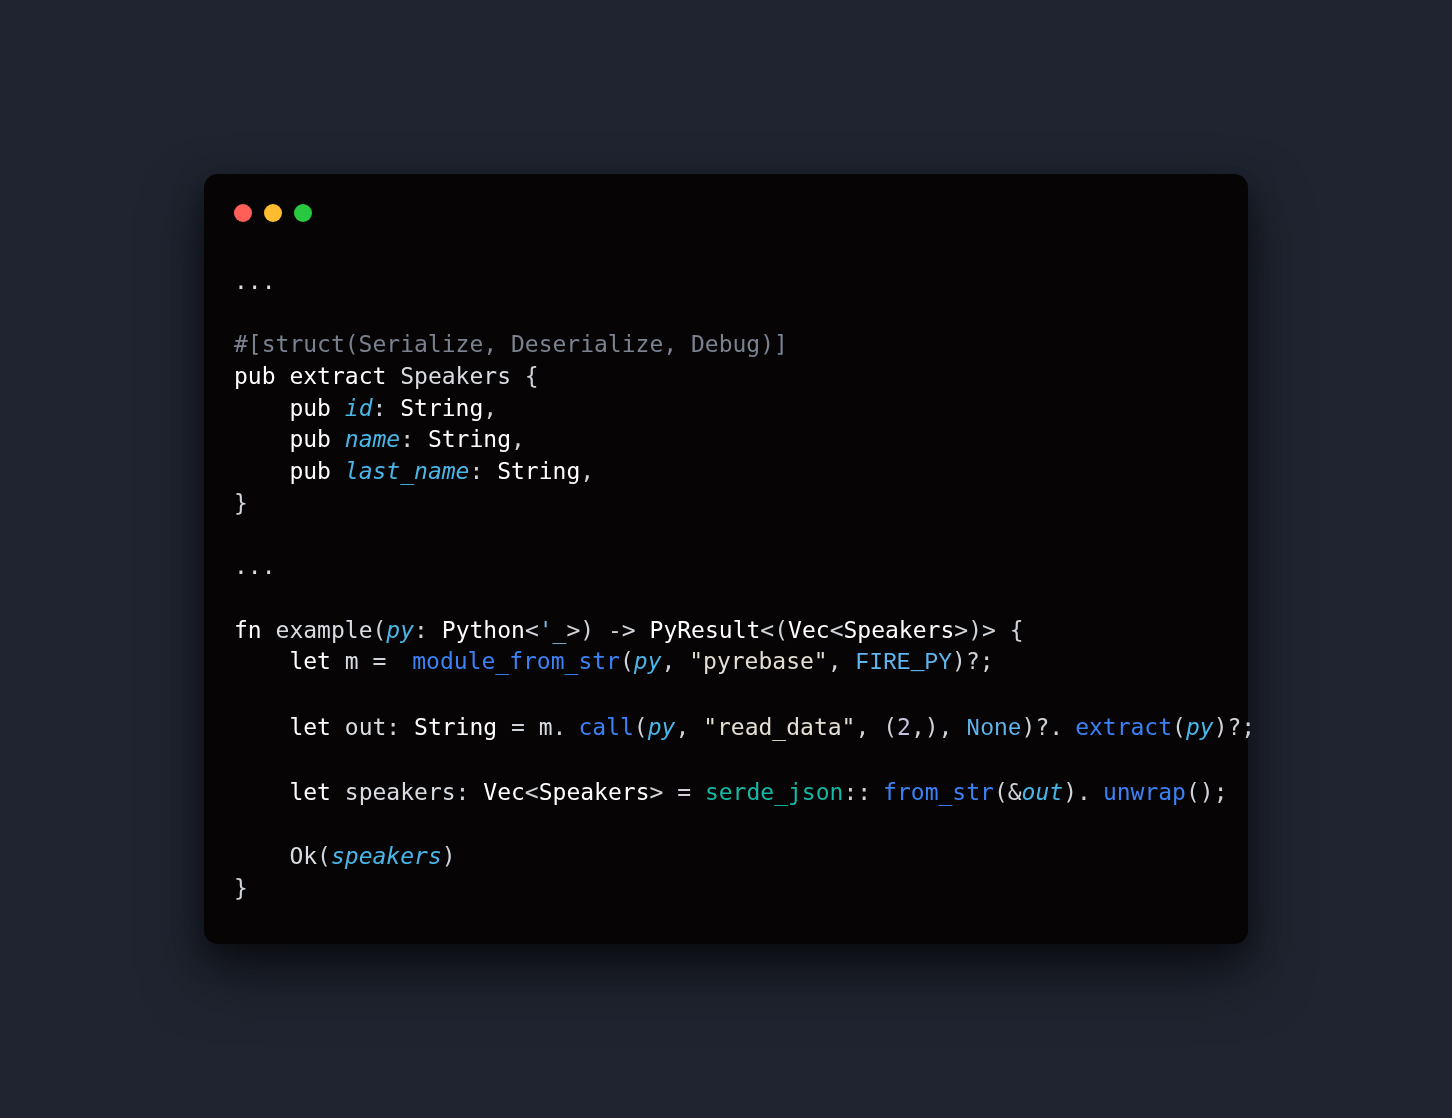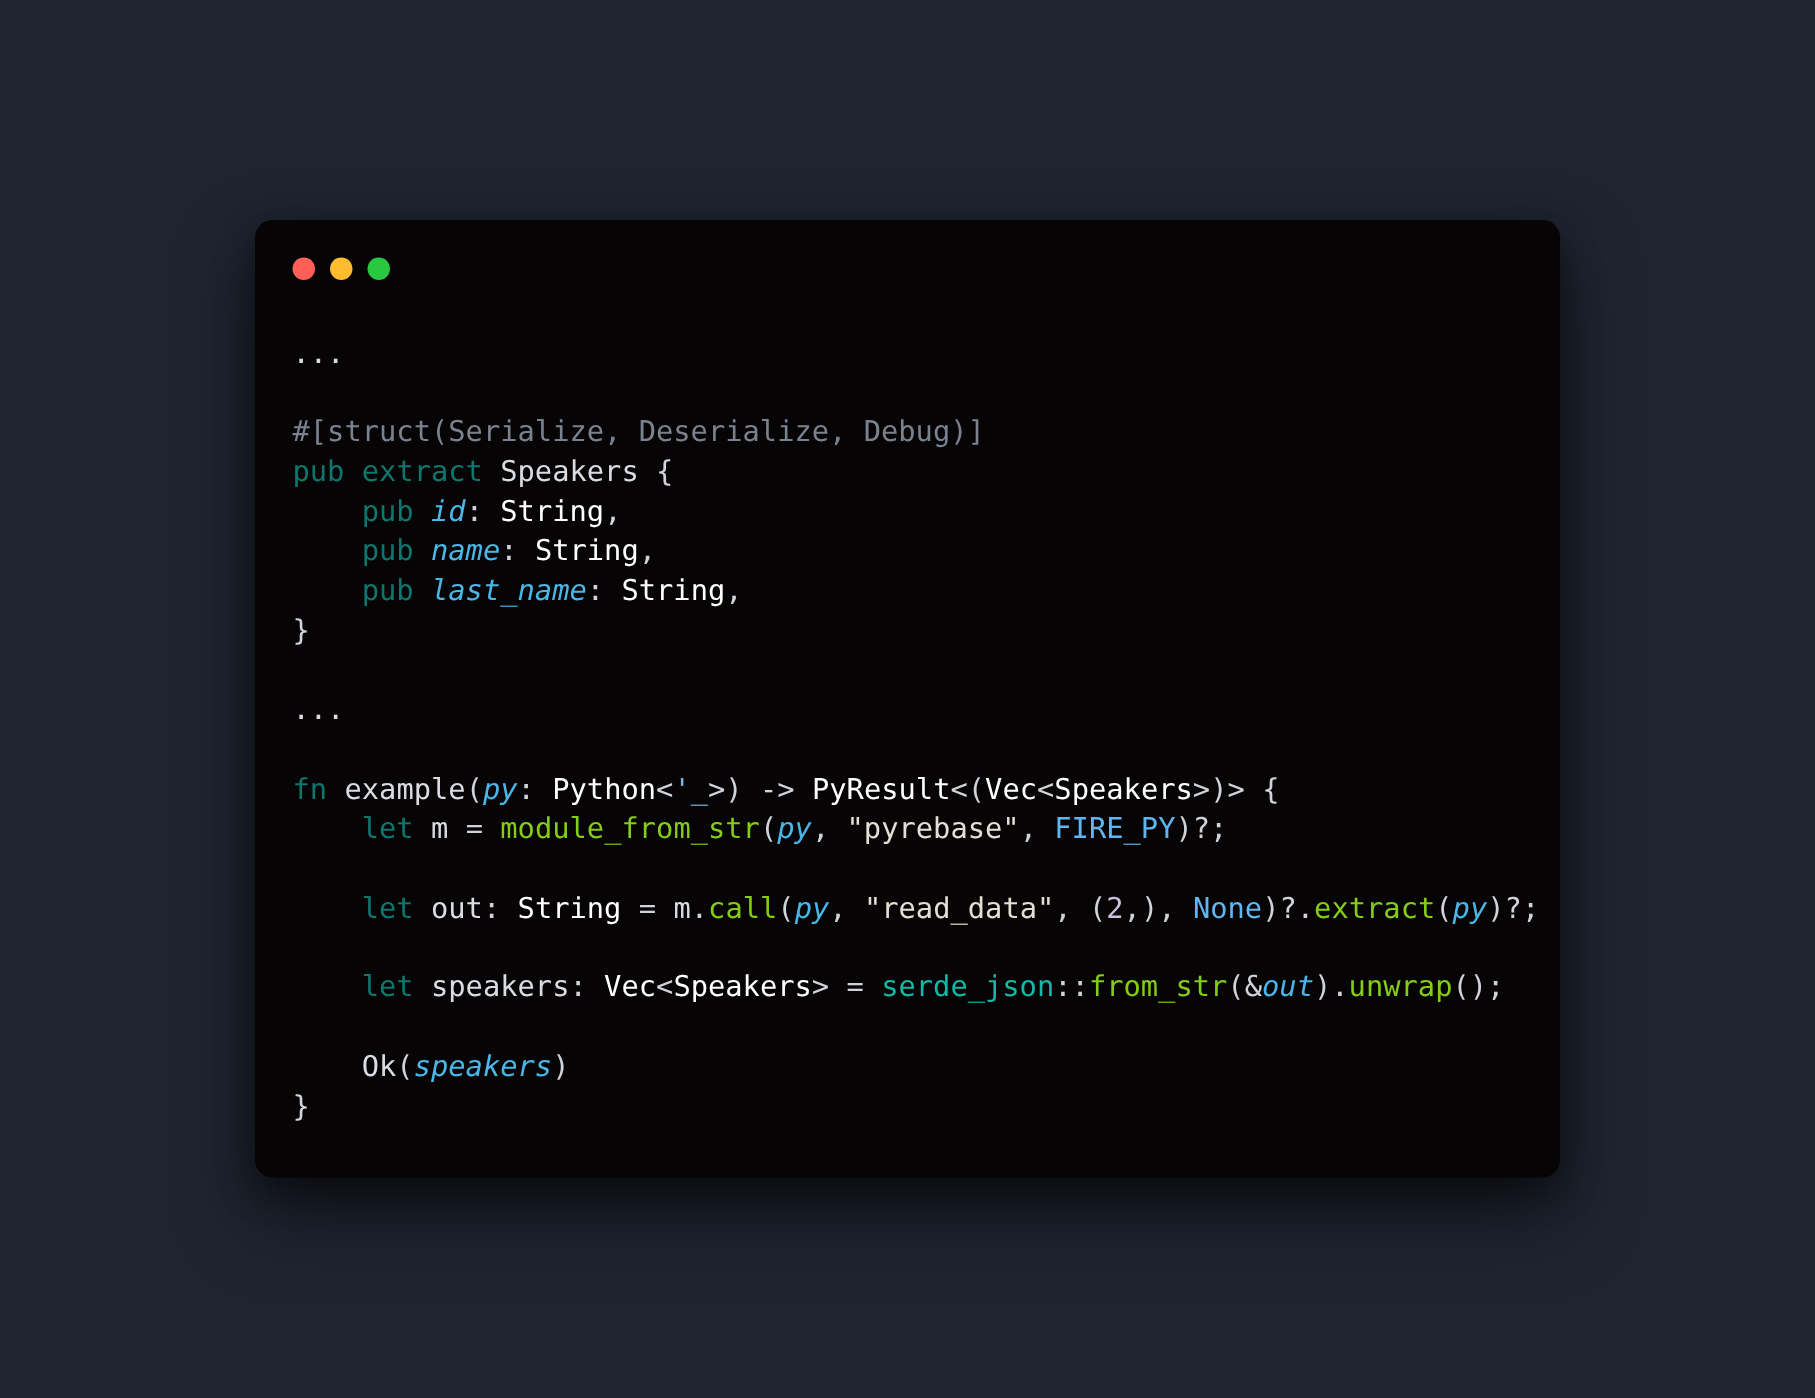--- a/index.html
+++ b/index.html
@@ -39,28 +39,28 @@
     font-family: ui-monospace, "SF Mono", Menlo, Monaco, Consolas, monospace;
     font-size: 23px;
     line-height: 1.38;
     white-space: pre;
     color: #d9dde3;
   }
 
   
   .c-default  { color: #d9dde3; }
   .c-comment  { color: #7a8290; }
-  .c-kw-red   { color: #0f766e; text-align: center; }   
+  .c-kw-red   { color: #ffffff; text-align: center; }   
   .c-type     { color: #ffffff; }   
   .c-field    { color: #4ab6e8; font-style: italic; }   
   .c-lt       { color: #7fb6e0; }   
-  .c-func     { color: #84cc16; }   
+  .c-func     { color: #3b82f6; margin-left: 12px; }   
   .c-string   { color: #e3dfd5; }
   .c-number   { color: #c9c1e0; }
-  .c-const    { color: #5fb6f0; }   
+  .c-const    { color: #5fb6f0; font-family: Liberation Mono, monospace; }   
   .c-path     { color: #14b8a6; }   
   .c-var      { color: #d9dde3; }
   .c-punct    { color: #d0d4da; }
 </style>
 </head>
 <body>
 
 <div class="window">
   <div class="traffic-lights">
     <div class="dot red"></div>

